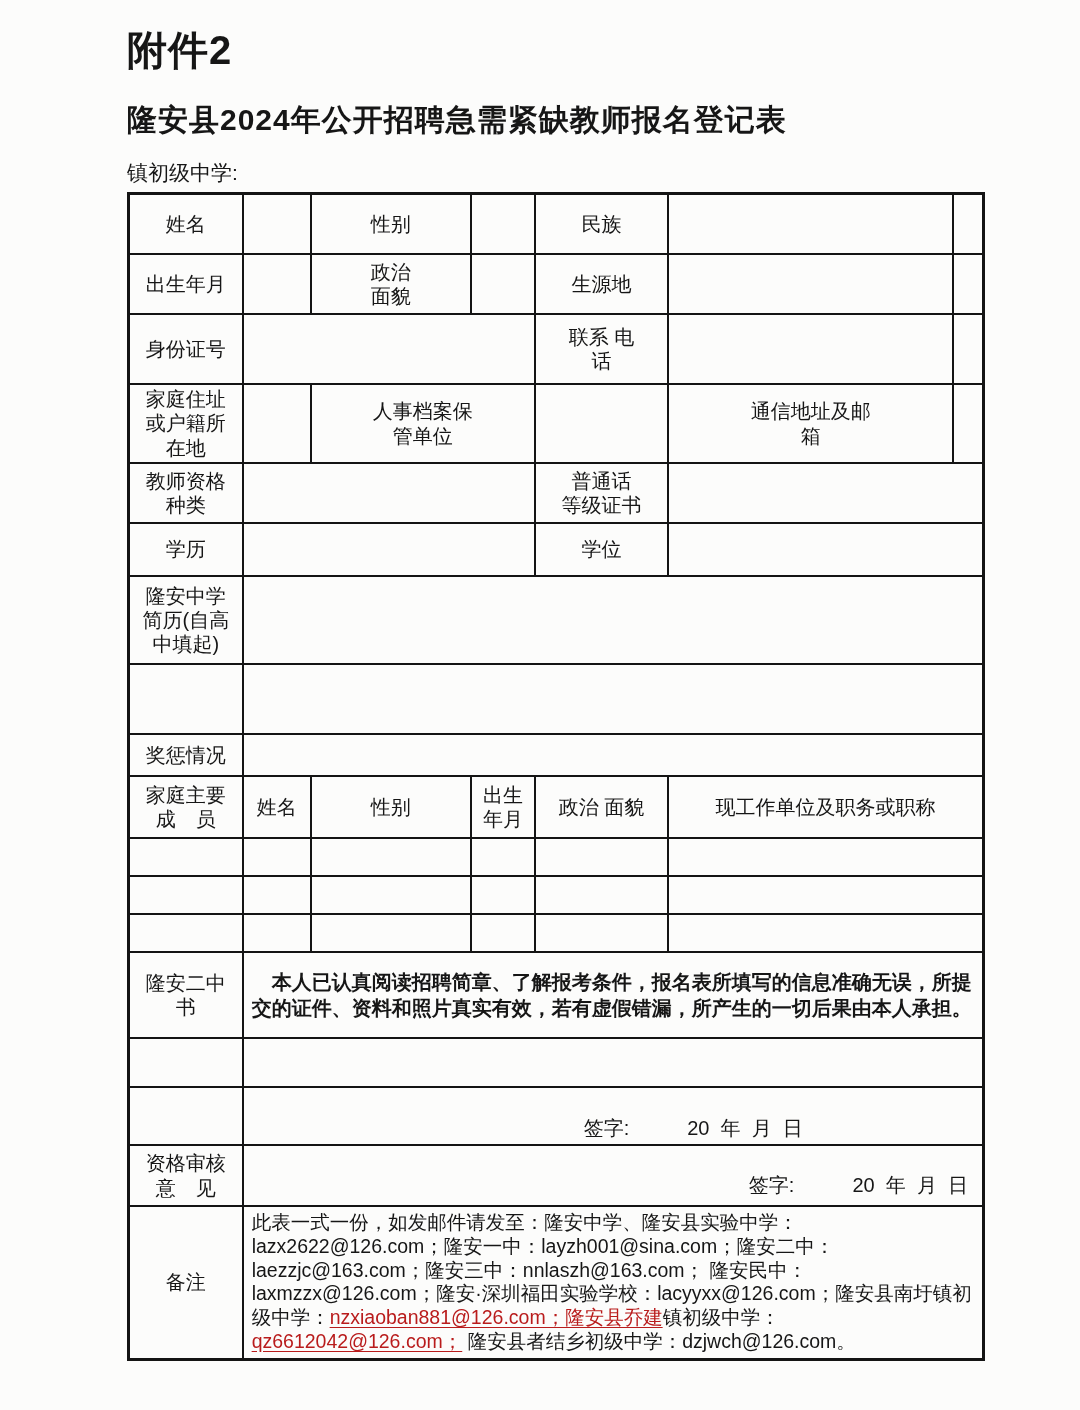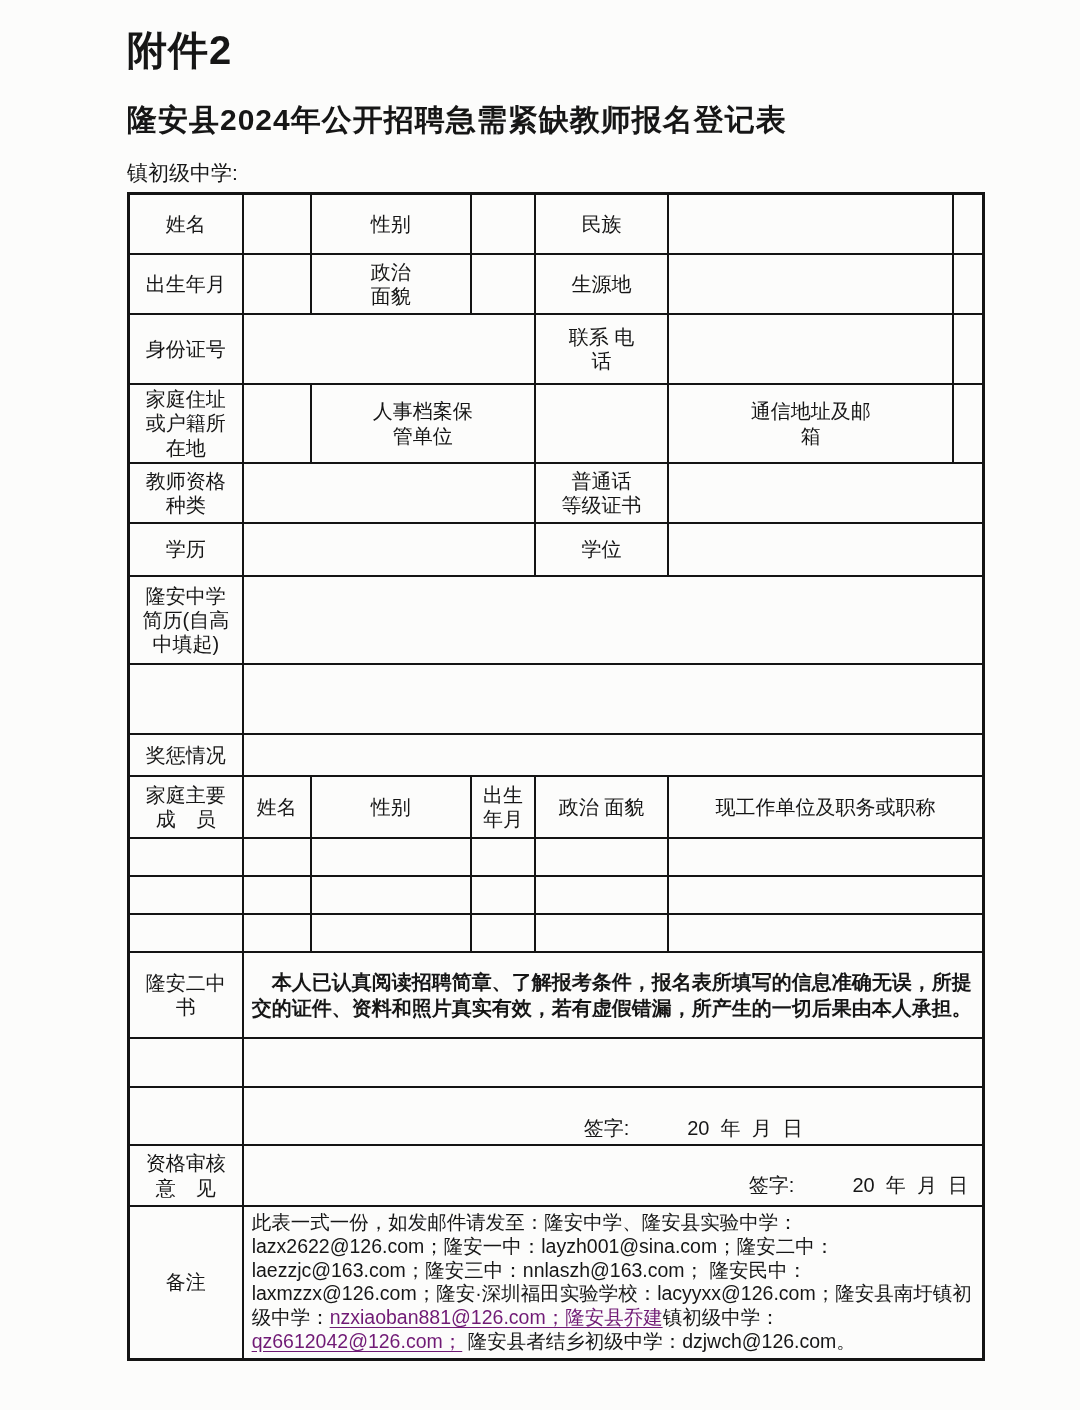--- a/index.html
+++ b/index.html
@@ -46,21 +46,21 @@
   td.sign-row-cell{
     text-align:left;padding-left:340px;vertical-align:middle;
   }
   td.review-sign-cell{
     text-align:right;vertical-align:bottom;
     padding-right:14px;padding-bottom:8px;
   }
   .datepre{white-space:pre;}
   .gap{display:inline-block;width:58px;}
   a.doc-link{
-    color:#701a75;text-decoration:underline;cursor:pointer;
+    color:#b91c1c;text-decoration:underline;cursor:pointer;
     text-underline-offset:3px;
   }
 </style>
 </head>
 <body>
 
 <div class="content">
 
   <div class="attachment">附件2</div>
   <div class="doc-title">隆安县2024年公开招聘急需紧缺教师报名登记表</div>

